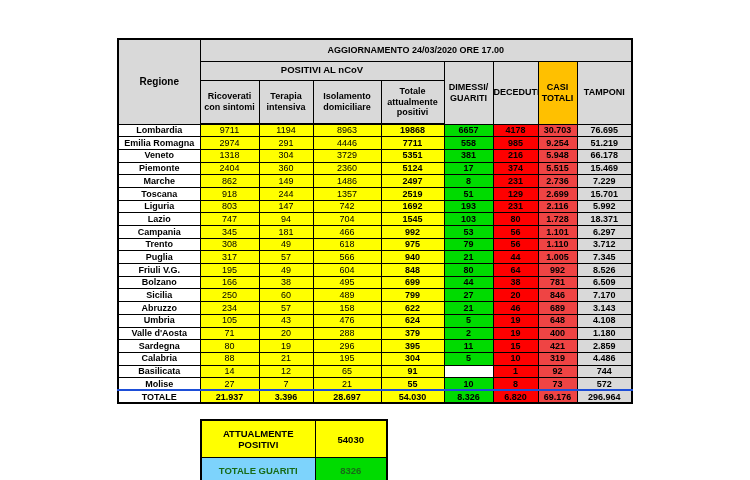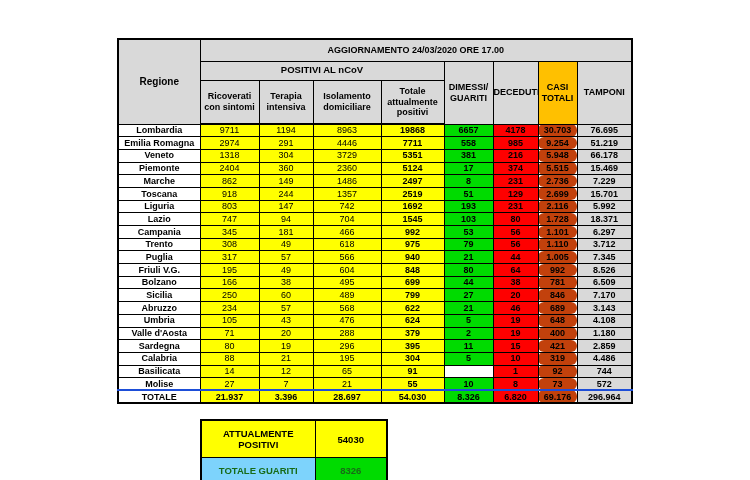--- a/index.html
+++ b/index.html
@@ -27,21 +27,21 @@
   th.sub { font-size:9px; }
   th.wrap { white-space:pre-line; }
   th.orangeh { background:#FFC000; }
 
   td.c-region { background:#fff; font-weight:bold; font-size:9.5px; border-right:2px solid #000; }
   td.c-yel    { background:#FFFF00; }
   td.c-yelb   { background:#FFFF00; font-weight:bold; border-right:2px solid #000; }
   td.c-grn    { background:#00DB00; font-weight:bold; }
   td.c-white  { background:#ffffff; }
   td.c-red    { background:#FE0000; font-weight:bold; color:#7A1912;margin-top:28px; }
-  td.c-org    { background:#c2410c; font-weight:bold;border-radius:6px; }
+  td.c-org    { background:#ef4444; font-weight:bold; }
   td.c-gry    { background:#D9D9D9; font-weight:bold; }
   td.b2l { border-left:2px solid #000; }
   tr.total td { border-top:2px solid #1d4ed8; font-weight:bold; }
   table.main thead tr.hrow3 th { border-bottom:2px solid #000; }
 
   
   table.summary { position:absolute; left:200px; top:419px; width:186px;
                   border-collapse:collapse; table-layout:fixed;
                   border:2px solid #000; }
   table.summary td { border:1px solid #000; text-align:center; vertical-align:middle;
@@ -239,21 +239,21 @@
           <td class="c-yelb">799</td>
           <td class="c-grn b2l">27</td>
           <td class="c-red b2l">20</td>
           <td class="c-org b2l">846</td>
           <td class="c-gry b2l">7.170</td>
         </tr>
         <tr class="data">
           <td class="c-region">Abruzzo</td>
           <td class="c-yel">234</td>
           <td class="c-yel">57</td>
-          <td class="c-yel">568</td>
+          <td class="c-yel">158</td>
           <td class="c-yelb">622</td>
           <td class="c-grn b2l">21</td>
           <td class="c-red b2l">46</td>
           <td class="c-org b2l">689</td>
           <td class="c-gry b2l">3.143</td>
         </tr>
         <tr class="data">
           <td class="c-region">Umbria</td>
           <td class="c-yel">105</td>
           <td class="c-yel">43</td>

